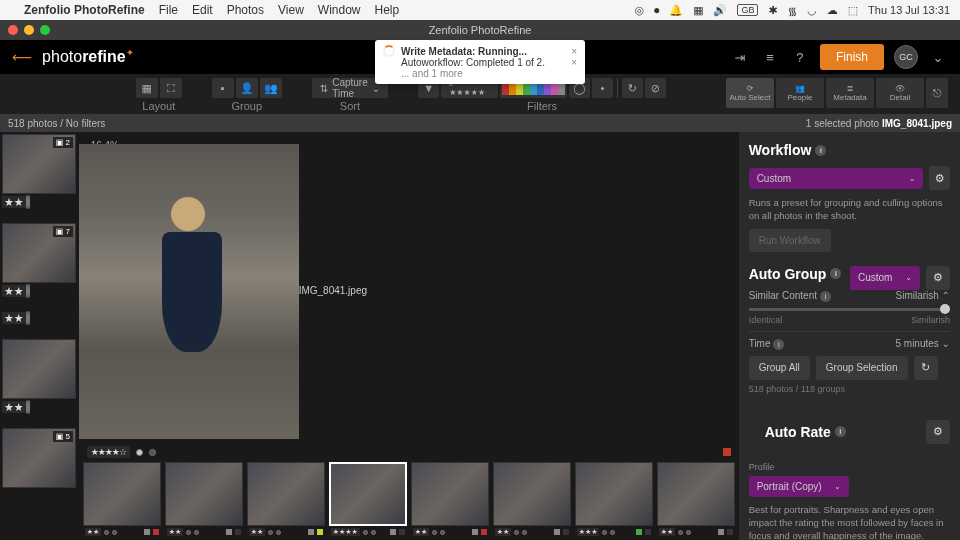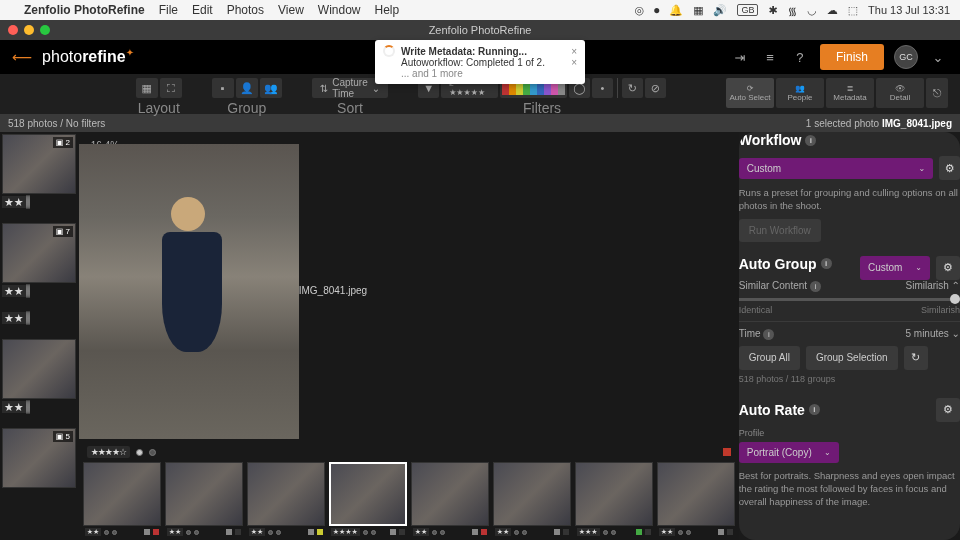--- a/index.html
+++ b/index.html
@@ -38,21 +38,21 @@
 .notification .line { display: flex; justify-content: space-between; align-items: center; }
 .notification .spinner { width: 12px; height: 12px; border: 2px solid #eee; border-top-color: #e67e22; border-radius: 50%; margin-right: 6px; }
 .notification .close-x { color: #888; cursor: pointer; }
 
 
 .toolbar { height: 40px; background: #1f1f1f; display: flex; align-items: flex-start; padding: 4px 12px 0; gap: 30px; }
 .toolbar-group { display: flex; flex-direction: column; align-items: center; gap: 2px; }
 .toolbar-group-icons { display: flex; gap: 2px; }
 .toolbar-icon { width: 22px; height: 20px; background: #333; display: flex; align-items: center; justify-content: center; color: #aaa; font-size: 11px; cursor: pointer; border-radius: 2px; }
 .toolbar-icon.wide { width: auto; padding: 0 8px; font-size: 10px; }
-.toolbar-label { font-size: 14px; color: #888; }
+.toolbar-label { font-size: 11px; color: #888; }
 .toolbar-spacer { flex: 1; }
 .color-swatches { display: flex; gap: 0; }
 .color-swatch { width: 7px; height: 14px; cursor: pointer; }
 
 
 .status-bar { height: 18px; background: #3a3a3a; display: flex; align-items: center; justify-content: space-between; padding: 0 8px; font-size: 10px; color: #bbb; }
 
 
 .main-layout { display: flex; height: calc(540px - 20px - 20px - 34px - 40px - 18px); }
 
@@ -79,21 +79,21 @@
 
 
 .bottom-strip { height: 80px; background: #191919; display: flex; gap: 4px; padding: 2px 4px; overflow: hidden; }
 .bottom-thumb { width: 78px; display: flex; flex-direction: column; }
 .bottom-thumb .img { flex: 1; background: linear-gradient(135deg, #4a4a52 0%, #6b6560 50%, #3a3a42 100%); border: 1px solid #333; }
 .bottom-thumb.selected .img { border: 2px solid #fff; }
 .bottom-thumb .meta { height: 12px; display: flex; align-items: center; gap: 3px; font-size: 7px; padding: 0 2px;}
 .meta .sq { width:6px; height:6px; }
 
 
-.right-panel { width: 225px; background: #2a2a2a; overflow-y: auto; font-size: 11px; border-radius: 16px; }
+.right-panel { width: 225px; background: #2a2a2a; padding: 10px; overflow-y: auto; font-size: 11px; }
 .panel-section { margin-bottom: 14px; }
 .panel-title { font-size: 14px; font-weight: 600; color: #fff; margin-bottom: 8px; display: flex; align-items: center; gap: 4px;}
 .info-icon { width: 11px; height: 11px; border-radius: 50%; background: #555; color: #ccc; font-size: 8px; display: inline-flex; align-items: center; justify-content: center; }
 .dropdown { background: #701a75; border: none; color: #ccc; padding: 5px 8px; border-radius: 3px; width: 100%; font-size: 10px; display: flex; justify-content: space-between; align-items: center; cursor: pointer; }
 .dropdown .chev { font-size: 8px; }
 .setting-row { display: flex; align-items: center; gap: 6px; margin-bottom: 6px; }
 .gear-btn { width: 24px; height: 24px; background: #3a3a3a; border-radius: 3px; display: flex; align-items: center; justify-content: center; cursor: pointer; font-size: 11px; }
 .desc-text { font-size: 9.5px; color: #999; line-height: 1.4; margin: 6px 0; }
 .panel-btn { background: #3a3a3a; border: none; color: #ccc; padding: 6px 10px; border-radius: 3px; font-size: 10px; cursor: pointer; }
 .panel-btn.disabled { color: #666; }
@@ -436,21 +436,21 @@
       <div class="btn-row">
         <button class="panel-btn">Group All</button>
         <button class="panel-btn">Group Selection</button>
         <div class="gear-btn">↻</div>
       </div>
       <div class="small-text">518 photos / 118 groups</div>
     </div>
 
     <div class="panel-section">
       <div style="display:flex;justify-content:space-between;align-items:center;margin-bottom:6px">
-        <div class="panel-title" style="margin:0">
+        <div class="panel-title" style="margin:16px">
             <span>Auto Rate</span>
             <span class="info-icon">i</span>
           </div>
         <div class="gear-btn">⚙</div>
       </div>
       <div style="font-size:9px;color:#888;margin-bottom:4px">Profile</div>
       <div class="dropdown" style="width:100px">
           <span>Portrait (Copy)</span>
           <span class="chev">⌄</span>
         </div>

